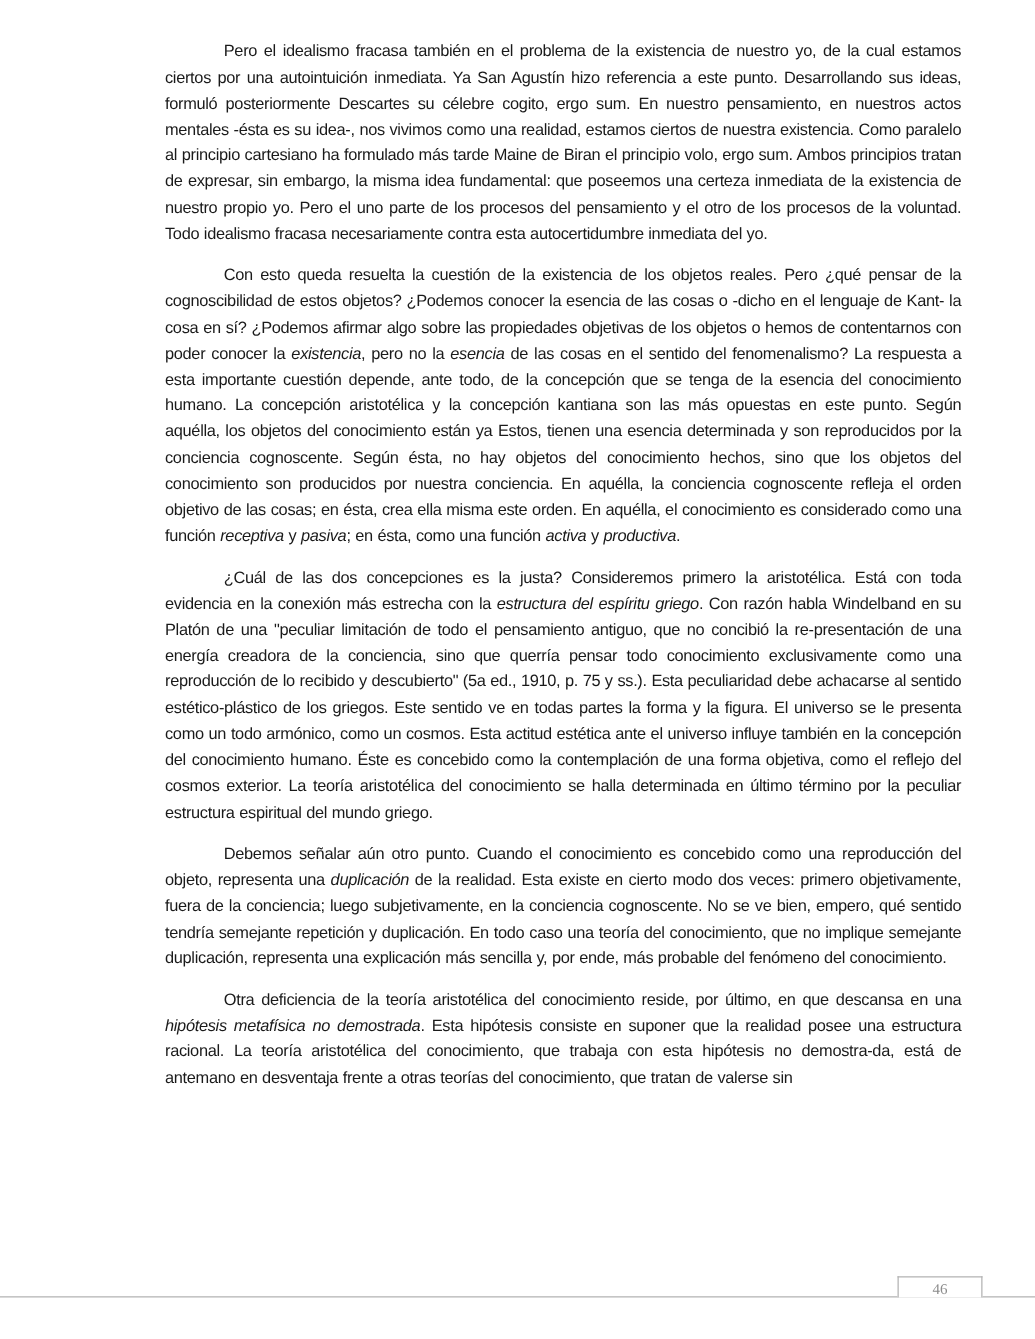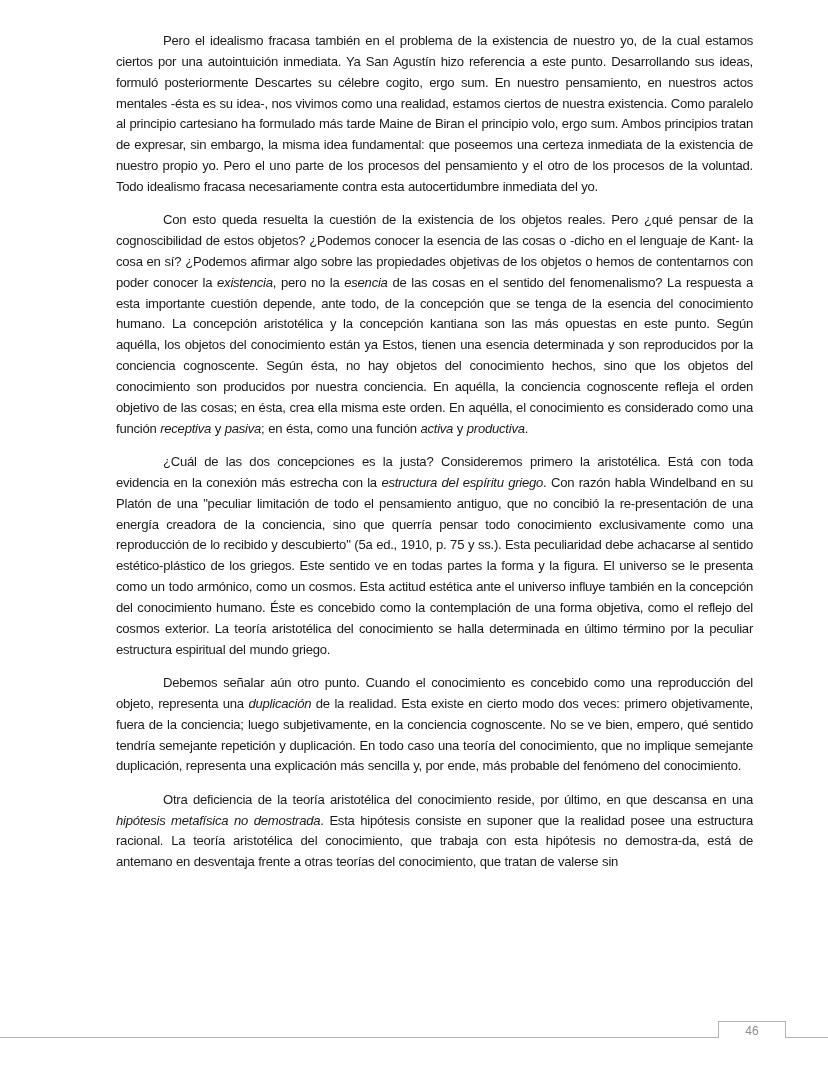--- a/index.html
+++ b/index.html
@@ -1,19 +1,19 @@
 <!DOCTYPE html>
 <html><head>
 <meta charset="utf-8">
 <style>
   html, body { margin: 0; padding: 0; background: #ffffff; }
   body { width: 828px; height: 1071px; position: relative; overflow: hidden; }
   .page-body {
     position: absolute;
-    left: 116px;
+    left: 132px;
     top: 31px;
     width: 637px;
     font-family: "Liberation Sans", sans-serif;
     font-size: 13.1px;
     line-height: 20.85px;
     color: #1a1a1a;
     letter-spacing: -0.25px;
     word-spacing: 0.3px;
   }
   .para {
@@ -34,21 +34,21 @@
   .page-tab {
     position: absolute;
     left: 718px;
     top: 1021px;
     width: 66px;
     height: 16px;
     border: 1px solid #b3b3b3;
     border-bottom: none;
     background: #ffffff;
     text-align: center;
-    font-family: Liberation Sans, sans-serif;
+    font-family: Liberation Serif, serif;
     font-size: 12px;
     line-height: 18px;
     color: #8c8c8c;
   }
 </style>
 </head>
 <body>
 
 <div class="page-body">
   <p class="para">

